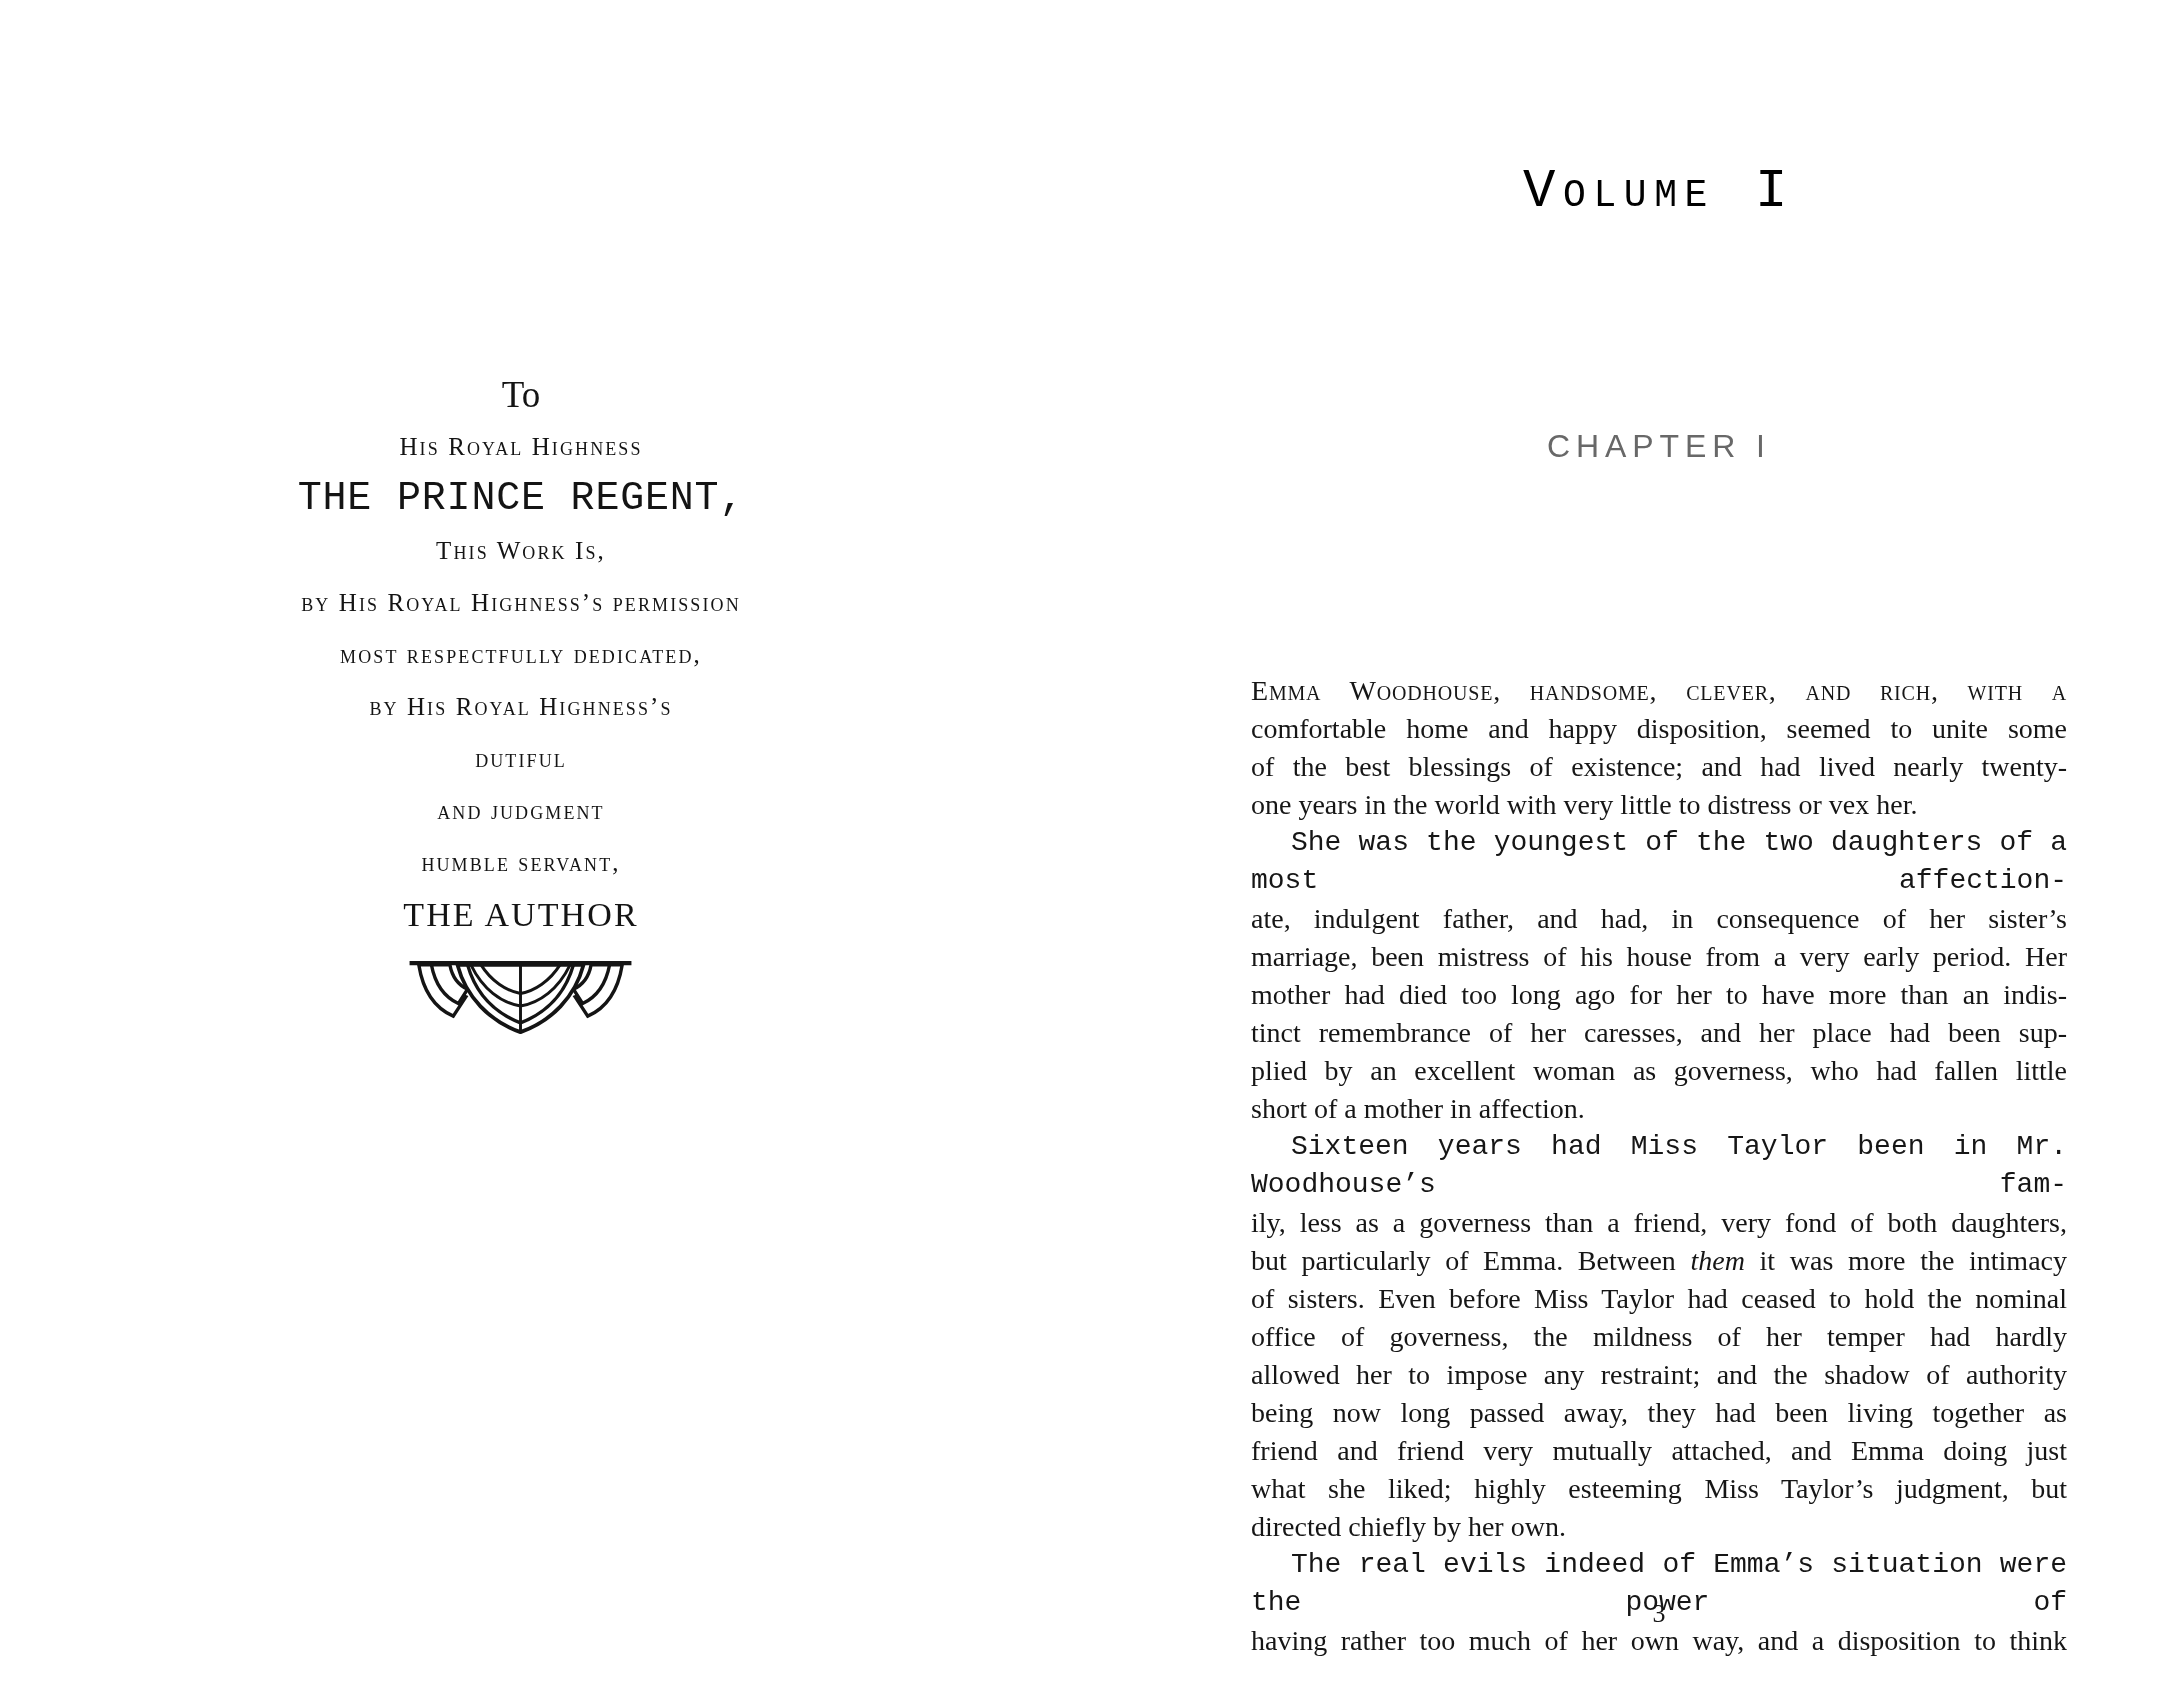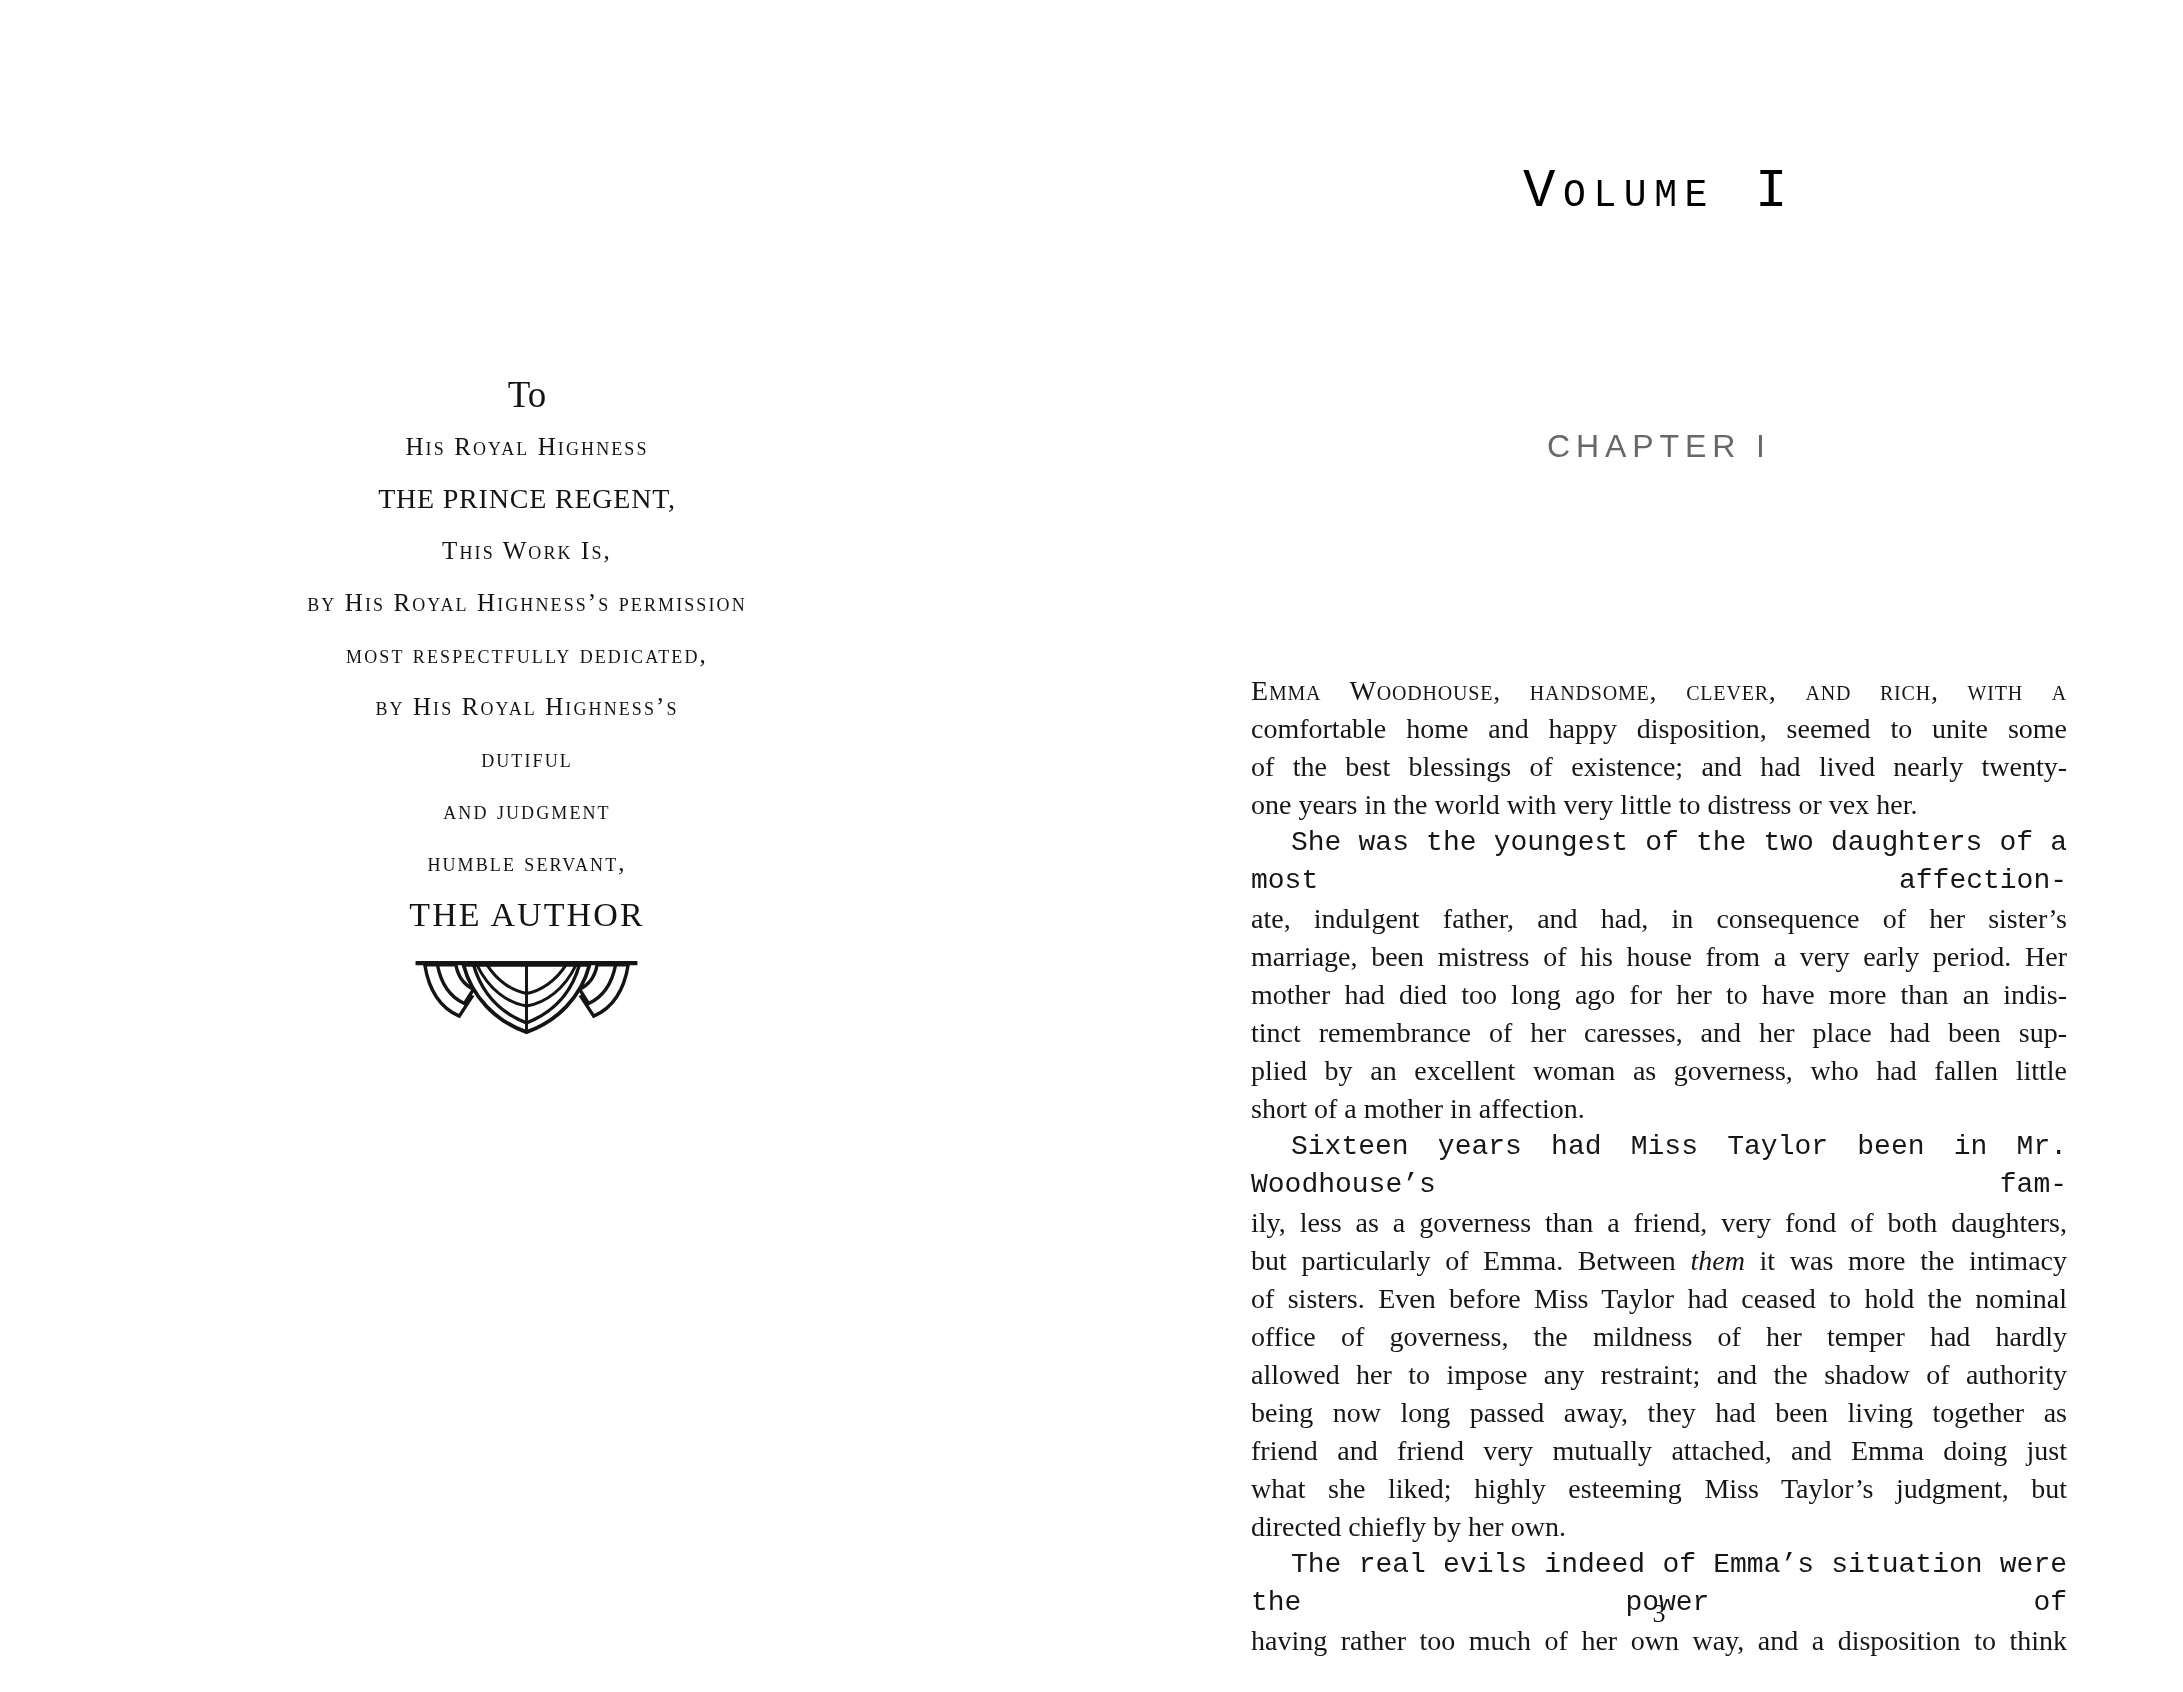--- a/index.html
+++ b/index.html
@@ -6,35 +6,35 @@
   .book {
     position: relative;
     width: 2183px;
     height: 1692px;
     background: #ffffff;
     font-family: "Liberation Serif", serif;
     color: #141414;
     overflow: hidden;
   }
   .page-half { position: absolute; top: 0; height: 100%; }
-  .left-half  { left: 6px; width: 1092px; }
+  .left-half  { left: 0; width: 1092px; }
   .right-half { left: 1092px; width: 1092px; }
 
   
   .dedication {
     position: absolute;
     left: 181px;
     top: 369px;
     width: 680px;
     text-align: center;
   }
   .ded-line { line-height: 52px; white-space: nowrap; }
   .ded-line.regular { font-size: 37px; }
   .ded-line.sc { font-size: 25px; font-variant: small-caps; letter-spacing: 2.1px; }
-  .ded-line.large { font-size: 28px; letter-spacing: 0.8px; }
+  .ded-line.large { font-size: 40px; letter-spacing: 0.8px; font-family: Liberation Mono, monospace; }
   .ded-line.author { font-size: 34px; letter-spacing: 2.1px; }
 
   .ornament-wrap {
     position: absolute;
     left: 407px;
     top: 959px;
     width: 227px;
     height: 79px;
   }
 

